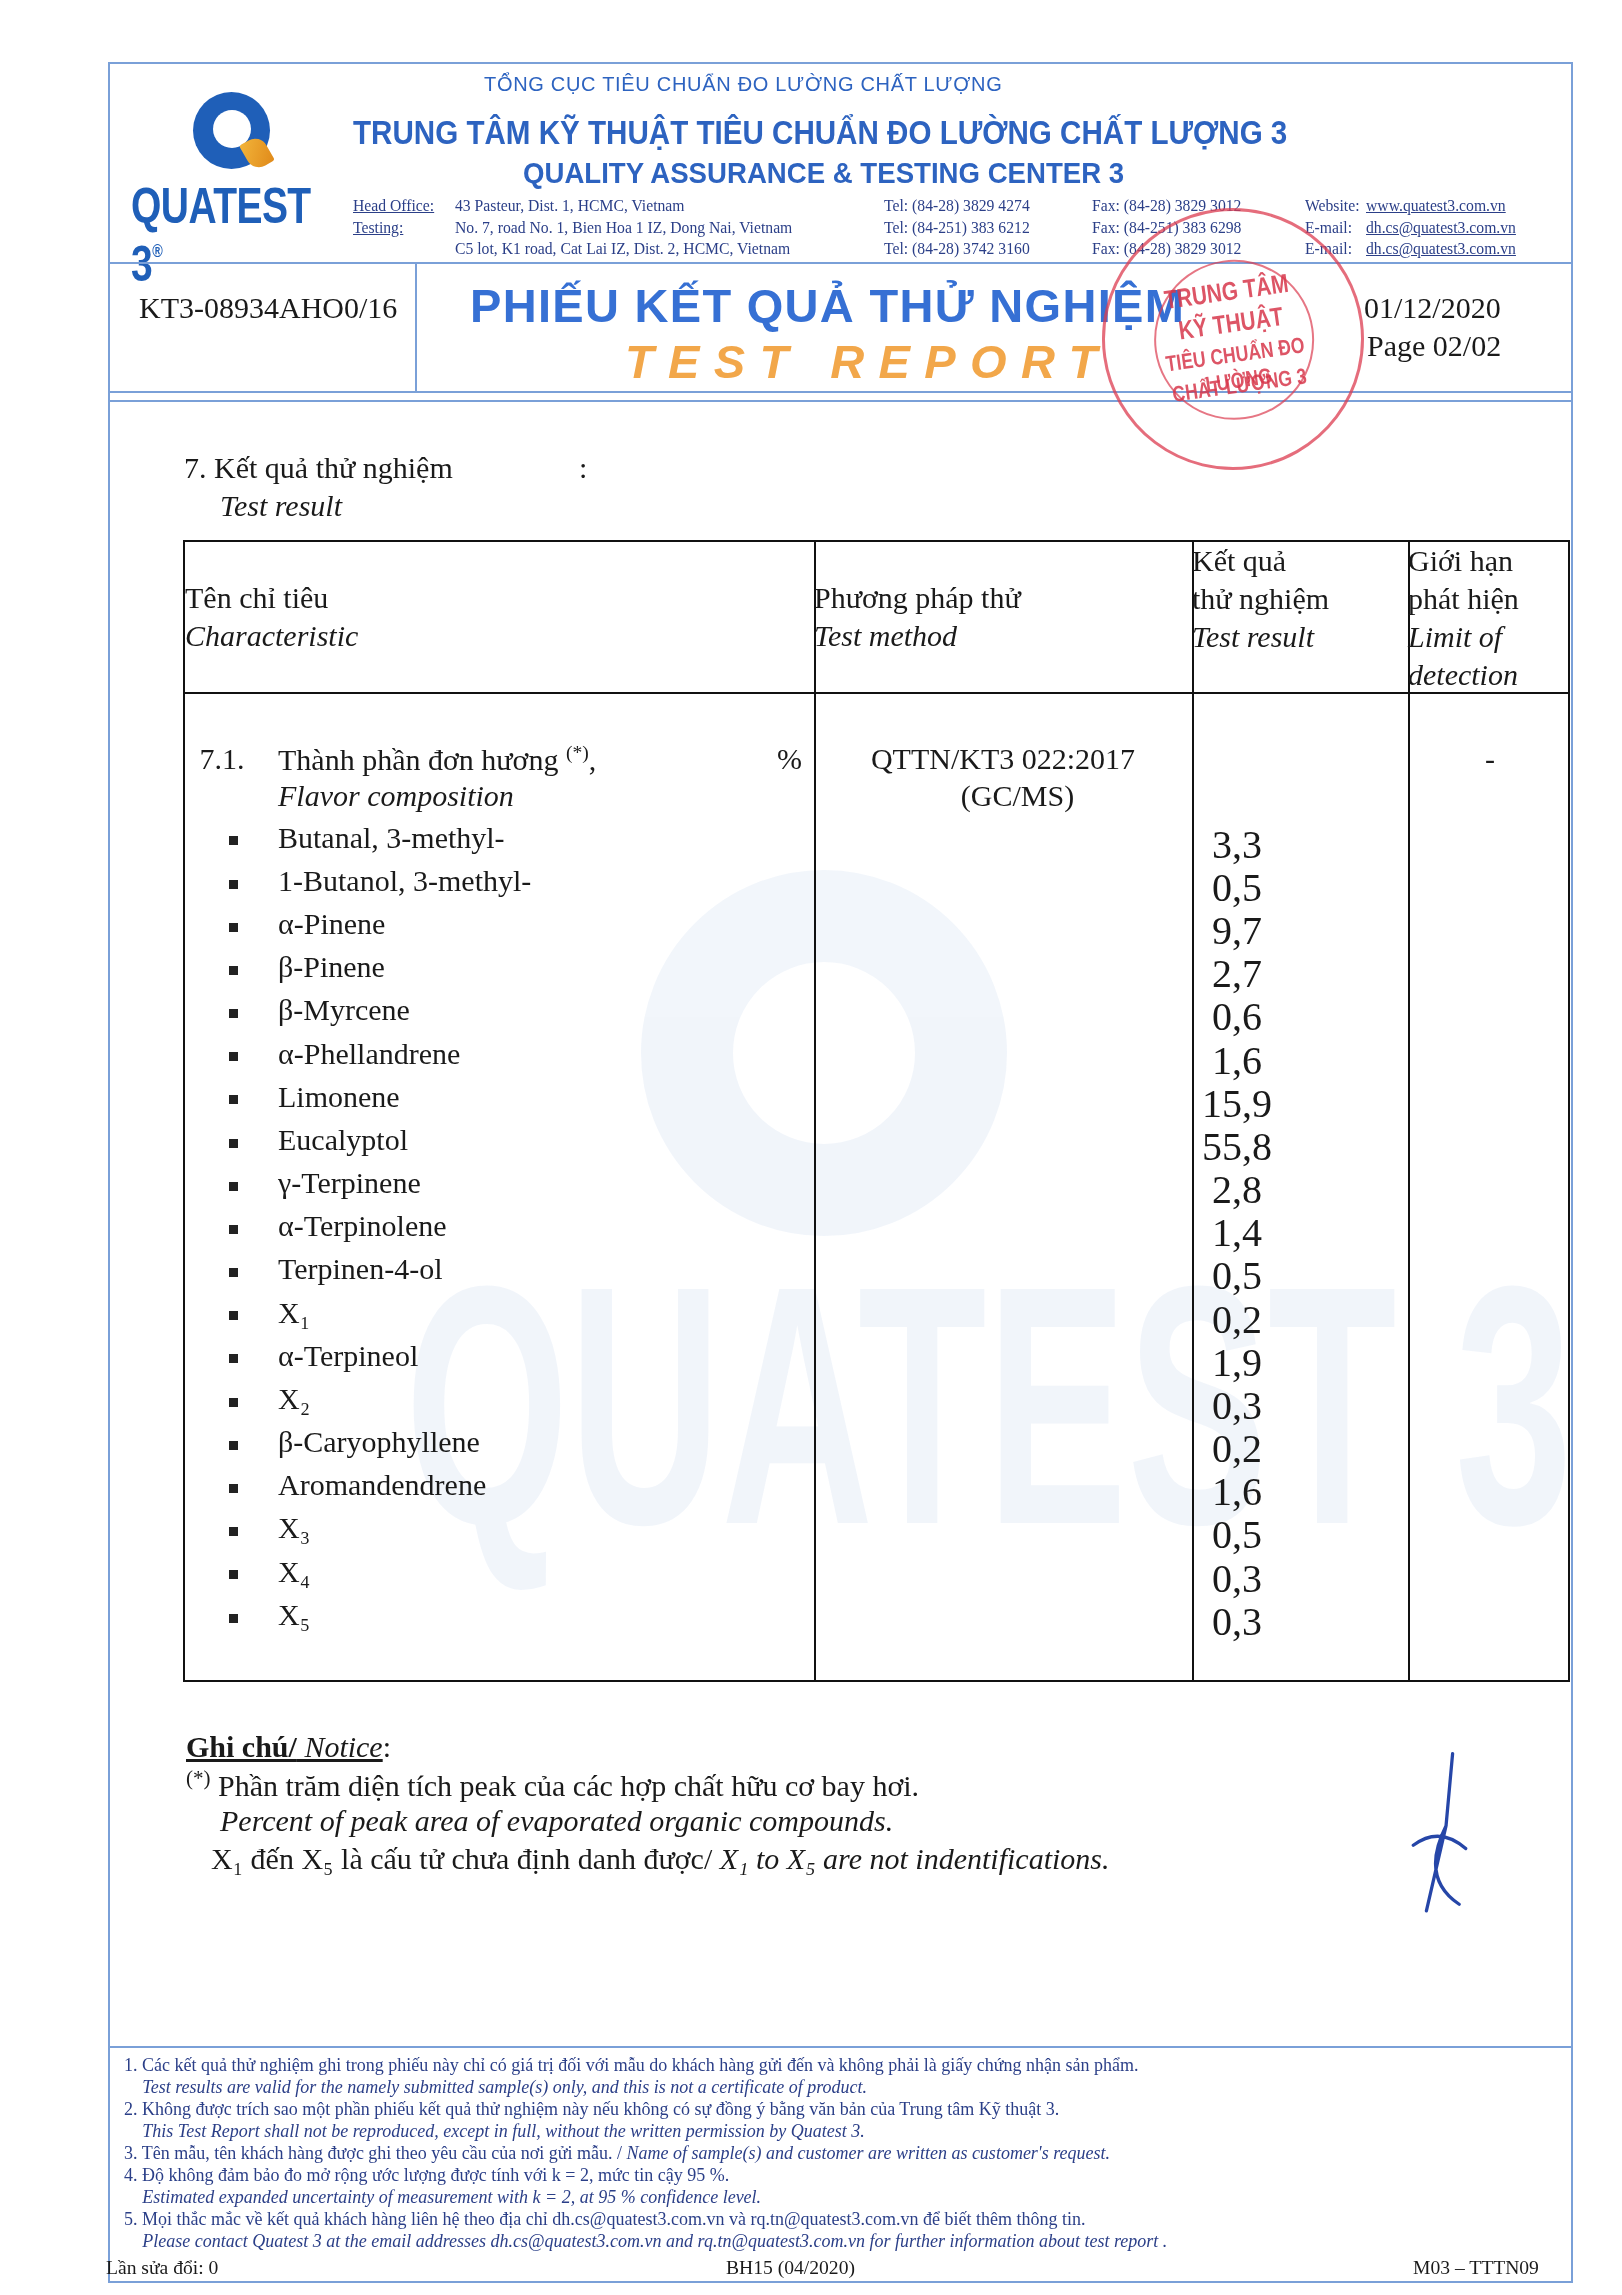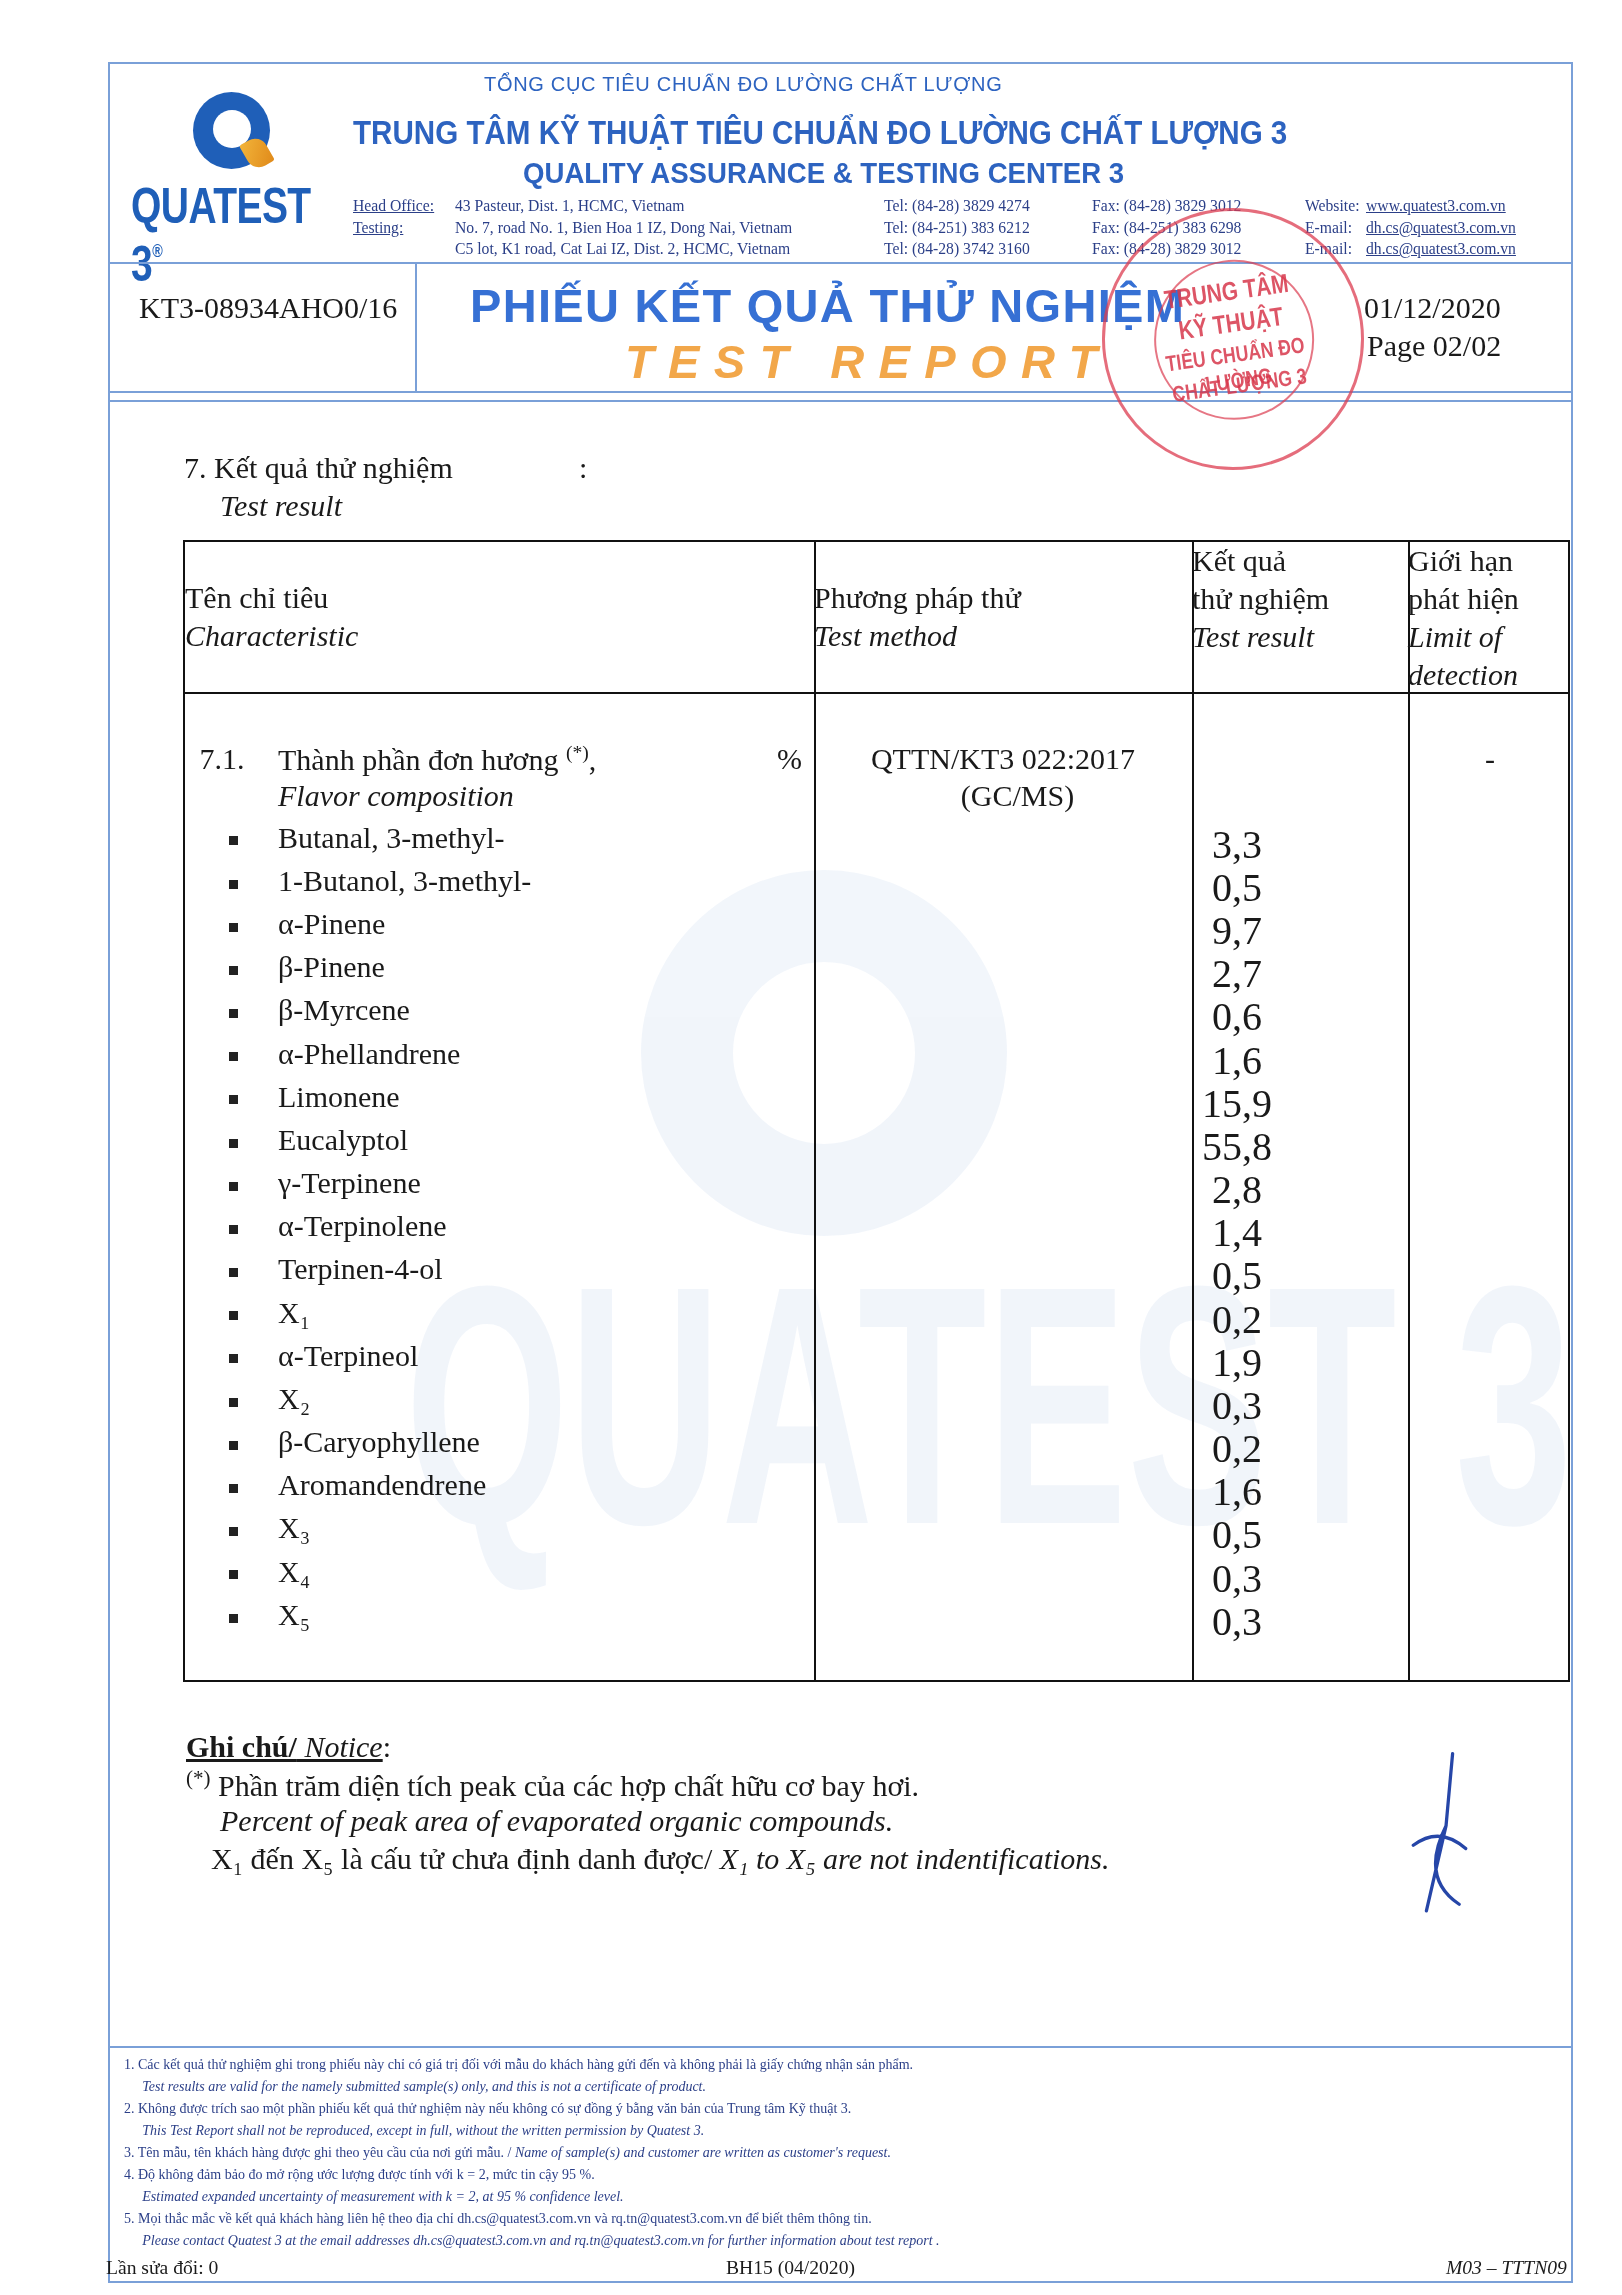--- a/index.html
+++ b/index.html
@@ -62,21 +62,21 @@
   .row-name { position:absolute; left:93px; font-size:30px; white-space:nowrap; }
   .row-val { position:absolute; left:1006px; width:92px; text-align:center; font-size:40px; }
   
   .note-h { position:absolute; left:186px; top:1730px; font-size:30px; }
   .note-h b { text-decoration:underline; }
   .note-h i { text-decoration:underline; }
   .note-l { position:absolute; font-size:30px; white-space:nowrap; }
   .sig { position:absolute; left:1400px; top:1747px; width:79px; height:190px; }
   
   .foot-line { position:absolute; left:110px; top:2046px; width:1461px; border-top:2px solid #7aa0d8; }
-  .foot { position:absolute; left:124px; top:2054px; font-size:14px; line-height:22px; color:#2b3f88; white-space:nowrap; }
+  .foot { position:absolute; left:124px; top:2054px; font-size:18px; line-height:22px; color:#2b3f88; white-space:nowrap; }
   .foot i { color:#2b3f88; }
   .bottom { position:absolute; top:2257px; font-size:19.6px; color:#1a1a1a; }
   .wm {
     position:absolute; left:366px; top:844px; width:850px; height:850px; pointer-events:none; opacity:0.06;
   }
   .wm .ring { position:absolute; left:275px; top:26px; width:366px; height:366px; border-radius:50%; border:92px solid #1f5fb8; box-sizing:border-box; }
   .wm .txt { position:absolute; left:39px; top:366px; font-family:"Liberation Sans", sans-serif; font-weight:700; font-size:340px; color:#1f5fb8; transform:scaleX(0.62); transform-origin:left top; white-space:nowrap; }
 </style>
 </head>
 <body>
@@ -302,14 +302,14 @@
   <div style="padding-left:18.3px;"><i>This Test Report shall not be reproduced, except in full, without the written permission by Quatest 3.</i></div>
   <div><span>3. Tên mẫu, tên khách hàng được ghi theo yêu cầu của nơi gửi mẫu. /</span><i> Name of sample(s) and customer are written as customer's request.</i></div>
   <div>4. Độ không đảm bảo đo mở rộng ước lượng được tính với k = 2, mức tin cậy 95 %.</div>
   <div style="padding-left:18.3px;"><i>Estimated expanded uncertainty of measurement with k = 2, at 95 % confidence level.</i></div>
   <div>5. Mọi thắc mắc về kết quả khách hàng liên hệ theo địa chỉ dh.cs@quatest3.com.vn và rq.tn@quatest3.com.vn để biết thêm thông tin.</div>
   <div style="padding-left:18.3px;"><i>Please contact Quatest 3 at the email addresses dh.cs@quatest3.com.vn and rq.tn@quatest3.com.vn  for further information about test report .</i></div>
 </div>
 
 <div class="bottom" style="left:106px;">Lần sửa đổi: 0</div>
 <div class="bottom" style="left:726px;">BH15 (04/2020)</div>
-<div class="bottom" style="left:1446px;font-style:italic;">M03 – TTTN09</div>
+<div class="bottom" style="left:1413px;">M03 – TTTN09</div>
 
 
 </body></html>

